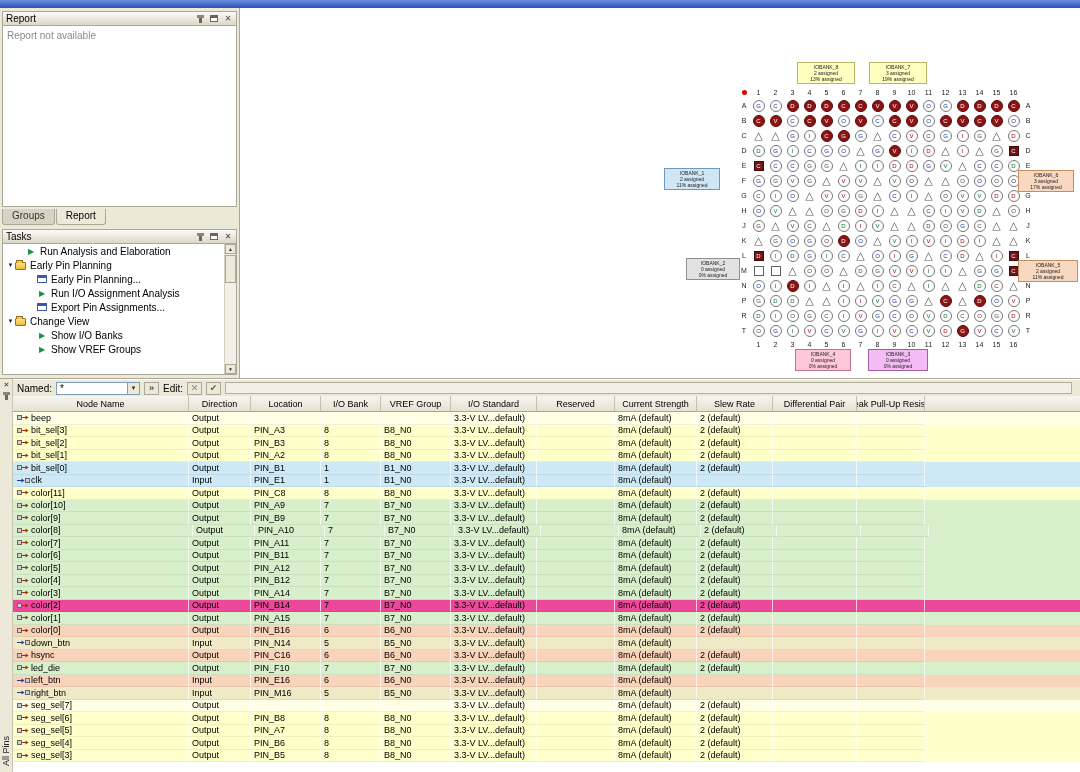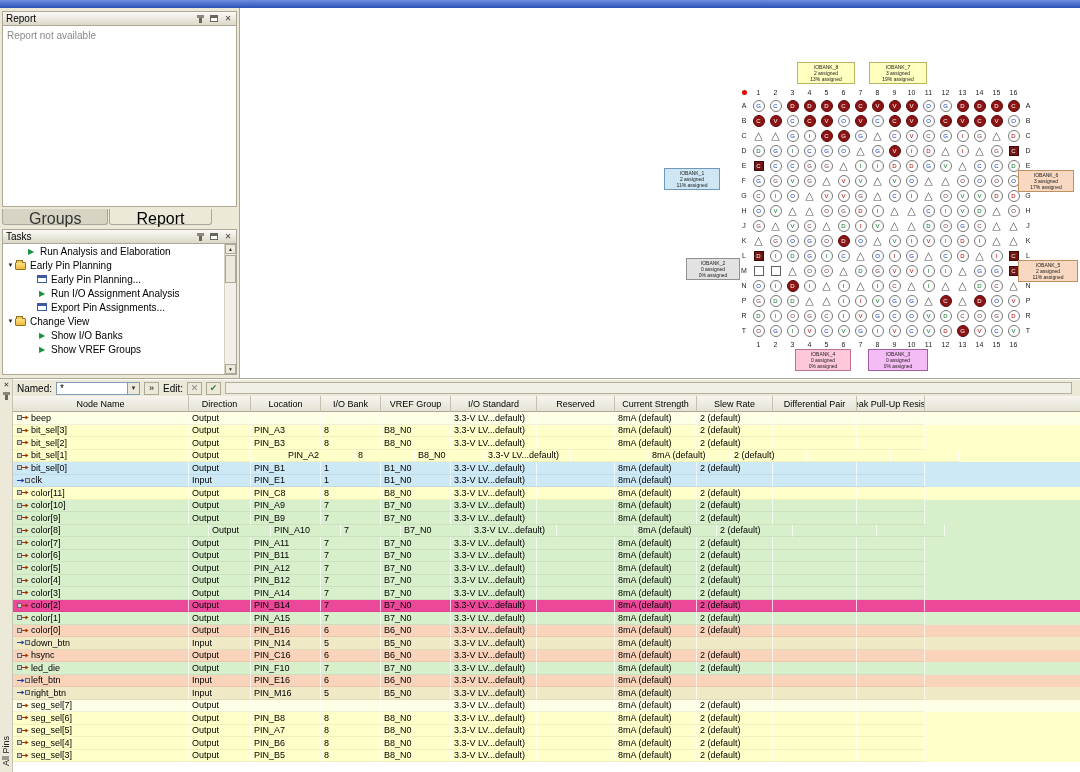--- a/index.html
+++ b/index.html
@@ -16,21 +16,21 @@
       background:linear-gradient(#fbfaf6,#dcd8c8);border-bottom:1px solid #aca899;font-size:10px;}
   .panel-titlebar .cap{flex:1;}
   .tb-btns{display:flex;align-items:center;gap:4px;}
   .tbtn{width:10px;height:10px;display:flex;align-items:center;justify-content:center;font-size:8px;color:#444;cursor:default;}
   .pinGlyph{width:3px;height:8px;background:#6a675a;position:relative;}
   .pinGlyph::before{content:"";position:absolute;left:-2px;top:0;width:7px;height:3px;background:#8a8778;}
   .floatGlyph{width:8px;height:7px;border:1px solid #6a675a;box-shadow:inset 0 2px 0 #6a675a;background:#fff;}
   #report-panel{left:2px;top:3px;width:235px;height:196px;}
   .panel-body{position:absolute;left:0;top:14px;right:0;bottom:0;background:#fff;padding:4px;font-size:10px;color:#8a8a8a;overflow:hidden;}
   #report-tabs{position:absolute;left:2px;top:201px;height:16px;display:flex;gap:1px;}
-  .tab{padding:1px 26px;font-size:16px;border:1px solid #aca899;border-top:none;background:#d8d4c4;
+  .tab{padding:1px 9px;font-size:10px;border:1px solid #aca899;border-top:none;background:#d8d4c4;
        border-radius:0 0 3px 3px;color:#333;}
   .tab.active{background:#ece9d8;color:#000;}
   #tasks-panel{left:2px;top:221px;width:235px;height:146px;}
   #tasks-tree{position:absolute;left:0;top:14px;right:12px;bottom:0;background:#fff;overflow:hidden;}
   .titem{display:flex;align-items:center;height:14px;font-size:10px;white-space:nowrap;}
   .arrow{width:9px;font-size:6px;color:#222;text-align:center;flex:none;}
   .ic{flex:none;margin-right:4px;}
   .ic-play{color:#18933c;font-size:8px;width:10px;text-align:center;}
   .ic-folder{width:11px;height:8px;background:linear-gradient(#ffe080,#edb93e);border:1px solid #97701e;border-radius:1px;position:relative;margin-top:2px;}
   .ic-folder::before{content:"";position:absolute;top:-3px;left:0;width:5px;height:2px;background:#edc95e;border:1px solid #97701e;border-bottom:none;}
@@ -1165,21 +1165,21 @@
             <span class="dirico">
               <svg width="13" height="9">
                 <rect x="0.5" y="2.5" width="4" height="4" fill="#cfcfcf" stroke="#666"></rect>
                 <line x1="5" y1="4.5" x2="9" y2="4.5" stroke="#a03000"></line>
                 <path d="M8.5 2.6 L11.5 4.5 L8.5 6.4 Z" fill="#a03000"></path>
               </svg>
             </span>
             <span class="pname">bit_sel[1]</span>
           </div>
           <div class="pcellr" style="width: 62px;">Output</div>
-          <div class="pcellr" style="width: 70px; margin-left: 34px;">PIN_A2</div>
+          <div class="pcellr" style="width: 70px;">PIN_A2</div>
           <div class="pcellr" style="width: 60px;">8</div>
           <div class="pcellr" style="width: 70px;">B8_N0</div>
           <div class="pcellr" style="width: 86px;">3.3-V LV...default)</div>
           <div class="pcellr" style="width: 78px;"></div>
           <div class="pcellr" style="width: 82px;">8mA (default)</div>
           <div class="pcellr" style="width: 76px;">2 (default)</div>
           <div class="pcellr" style="width: 84px;"></div>
           <div class="pcellr" style="width: 68px;"></div>
         </div>
         <div class="prow" style="background: rgb(205, 233, 246);">
@@ -1286,21 +1286,21 @@
           <div class="pcellr" style="width: 60px;">7</div>
           <div class="pcellr" style="width: 70px;">B7_N0</div>
           <div class="pcellr" style="width: 86px;">3.3-V LV...default)</div>
           <div class="pcellr" style="width: 78px;"></div>
           <div class="pcellr" style="width: 82px;">8mA (default)</div>
           <div class="pcellr" style="width: 76px;">2 (default)</div>
           <div class="pcellr" style="width: 84px;"></div>
           <div class="pcellr" style="width: 68px;"></div>
         </div>
         <div class="prow" style="background: rgb(216, 239, 203);">
-          <div class="pcellr" style="width: 196px;">
+          <div class="pcellr" style="width: 180px;">
             <span class="dirico">
               <svg width="13" height="9">
                 <rect x="0.5" y="2.5" width="4" height="4" fill="#cfcfcf" stroke="#666"></rect>
                 <line x1="5" y1="4.5" x2="9" y2="4.5" stroke="#a03000"></line>
                 <path d="M8.5 2.6 L11.5 4.5 L8.5 6.4 Z" fill="#a03000"></path>
               </svg>
             </span>
             <span class="pname">color[8]</span>
           </div>
           <div class="pcellr" style="width: 62px;">Output</div>

